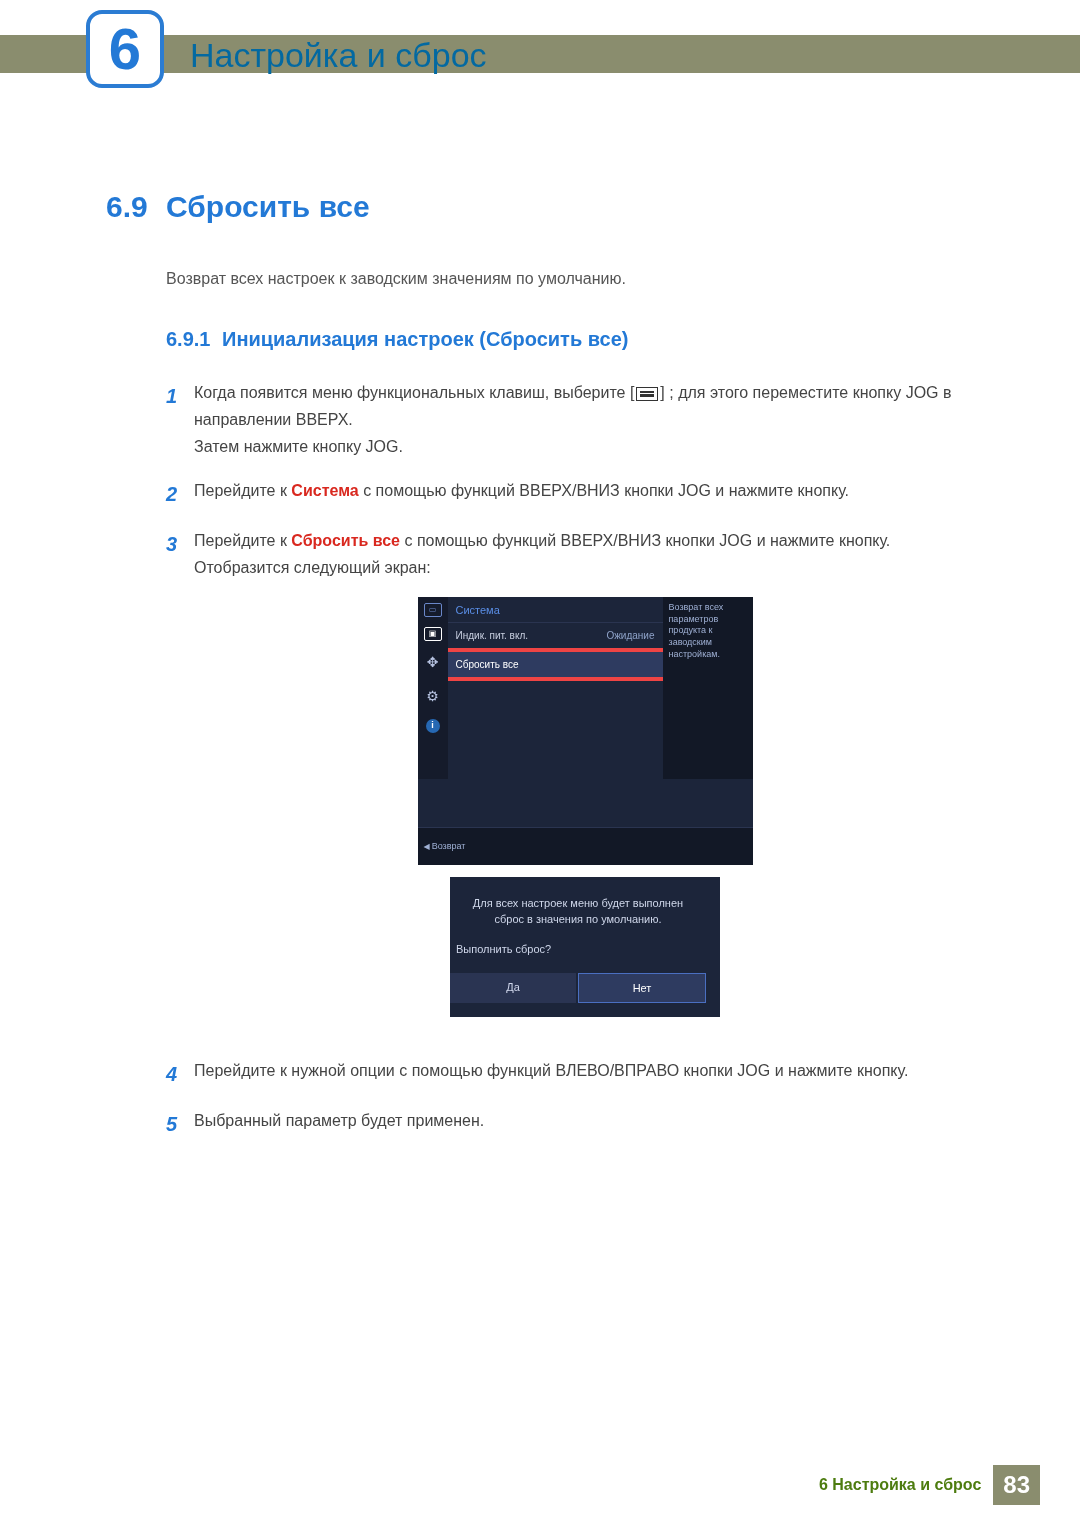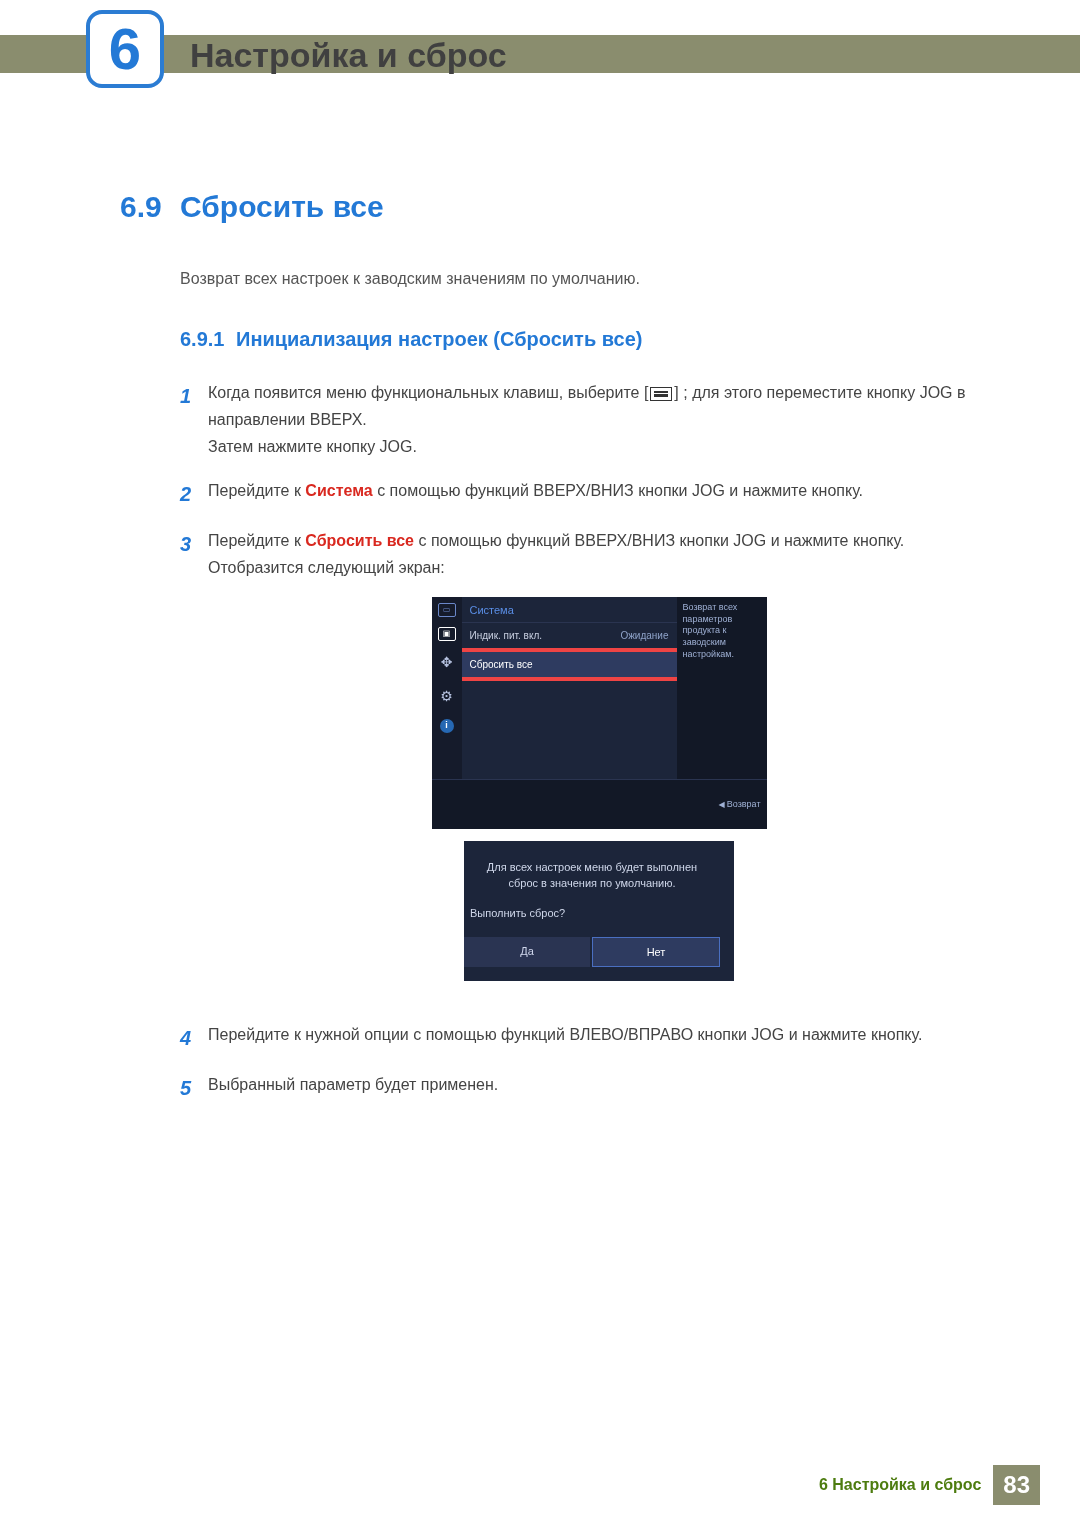--- a/index.html
+++ b/index.html
@@ -36,27 +36,27 @@
     font-size: 58px;
     font-weight: bold;
     color: #2379d6;
     line-height: 1;
   }
   .chapter-title {
     position: absolute;
     top: 36px;
     left: 190px;
     font-size: 34px;
-    font-weight: bold;
-    color: #404040;
+    font-weight: normal;
+    color: #0369a1;
   }
   .section {
     position: absolute;
     top: 190px;
-    left: 120px;
+    left: 106px;
     width: 870px;
   }
   .section h2 {
     font-size: 30px;
     font-weight: bold;
     color: #2379d6;
     margin-bottom: 46px;
   }
   .section .num { display: inline-block; width: 60px; }
   .intro { font-size: 16px; color: #555; margin-left: 60px; margin-bottom: 40px; }
@@ -150,26 +150,27 @@
   .osd-empty { height: 98px; }
   .osd-right {
     width: 90px;
     background:#121826;
     padding:5px 6px;
     font-size:9px;
     line-height:1.3;
     color:#9fb0d4;
   }
   .osd-footer {
-    text-align:right;
-    padding:17px 6px;
+    text-align:left;
+    padding:11px 6px;
     font-size:9px;
     color:#9fb0d4;
     background:#121826;
     border-top:1px solid #2a3450;
+    margin-top:48px;
   }
   .osd-footer .tri { font-size:8px; margin-right:2px; }
 
   
   .dialog {
     width: 270px;
     margin: 12px auto 24px auto;
     background:#1c253a;
     padding: 18px 14px 14px 0;
     color:#cfd7ea;

